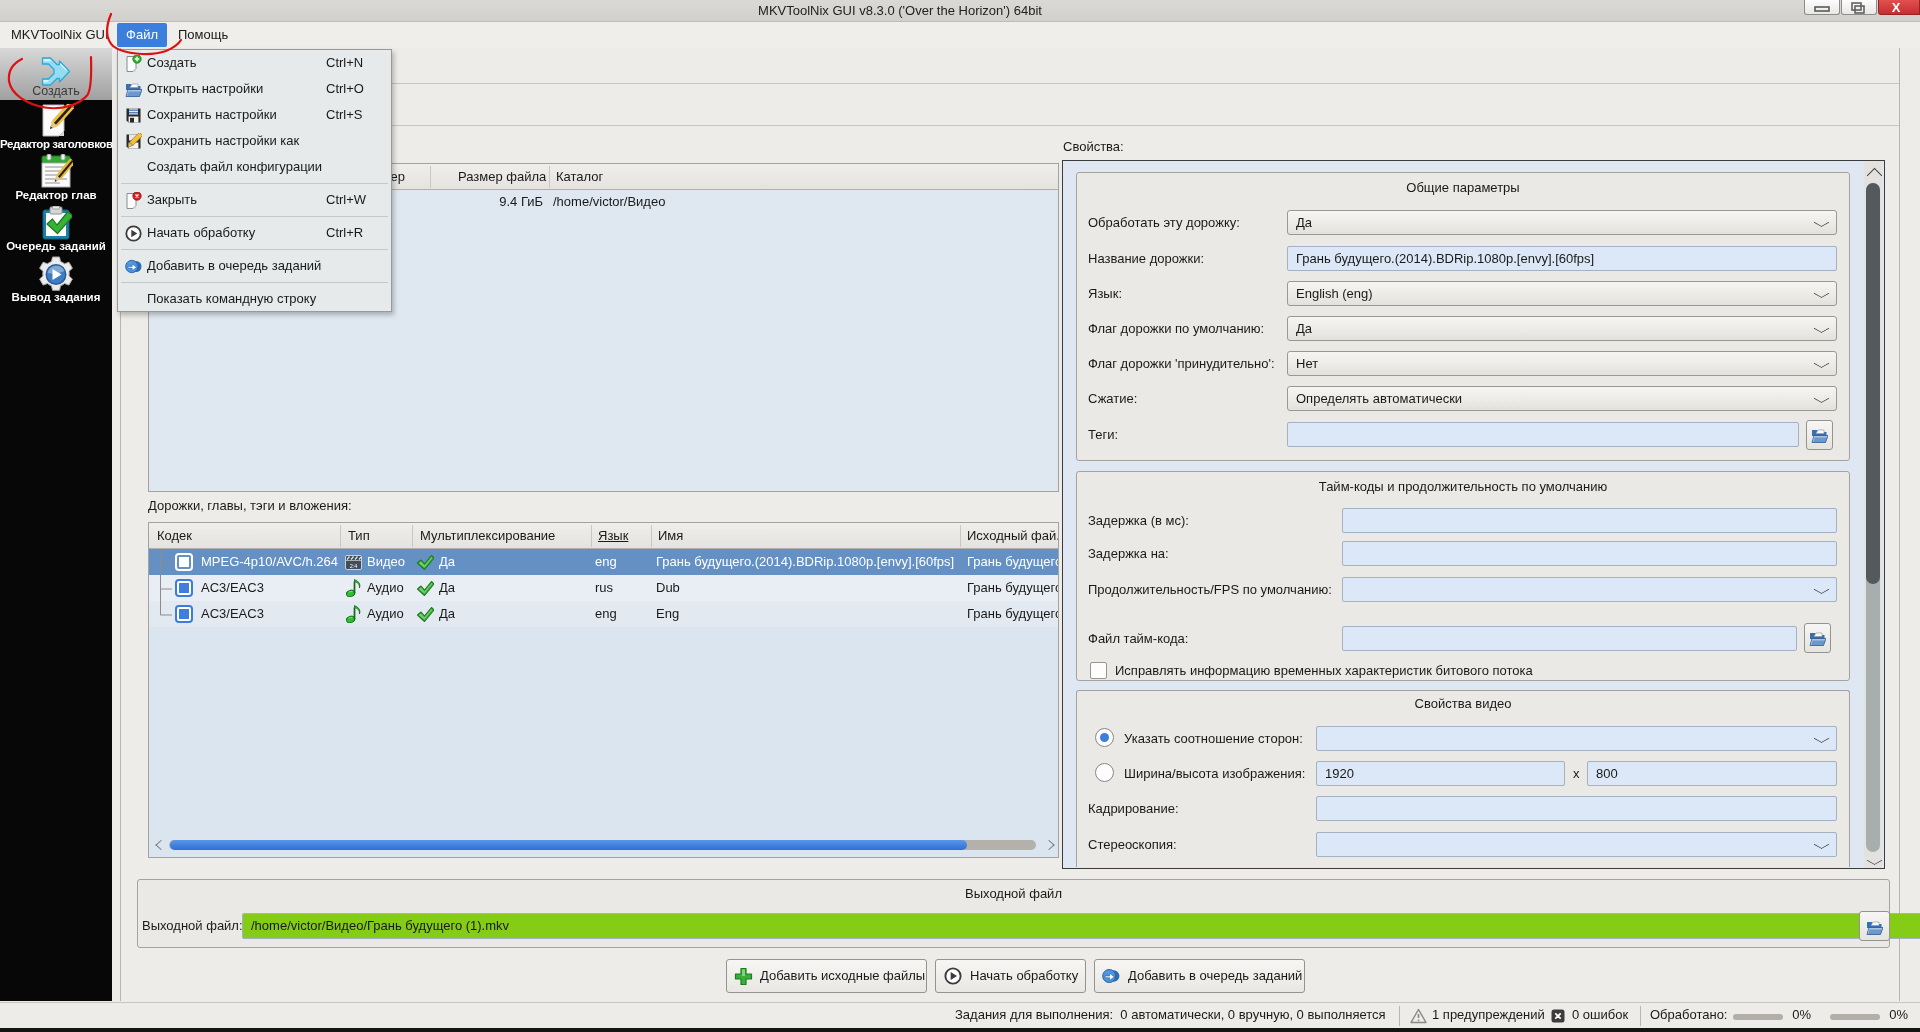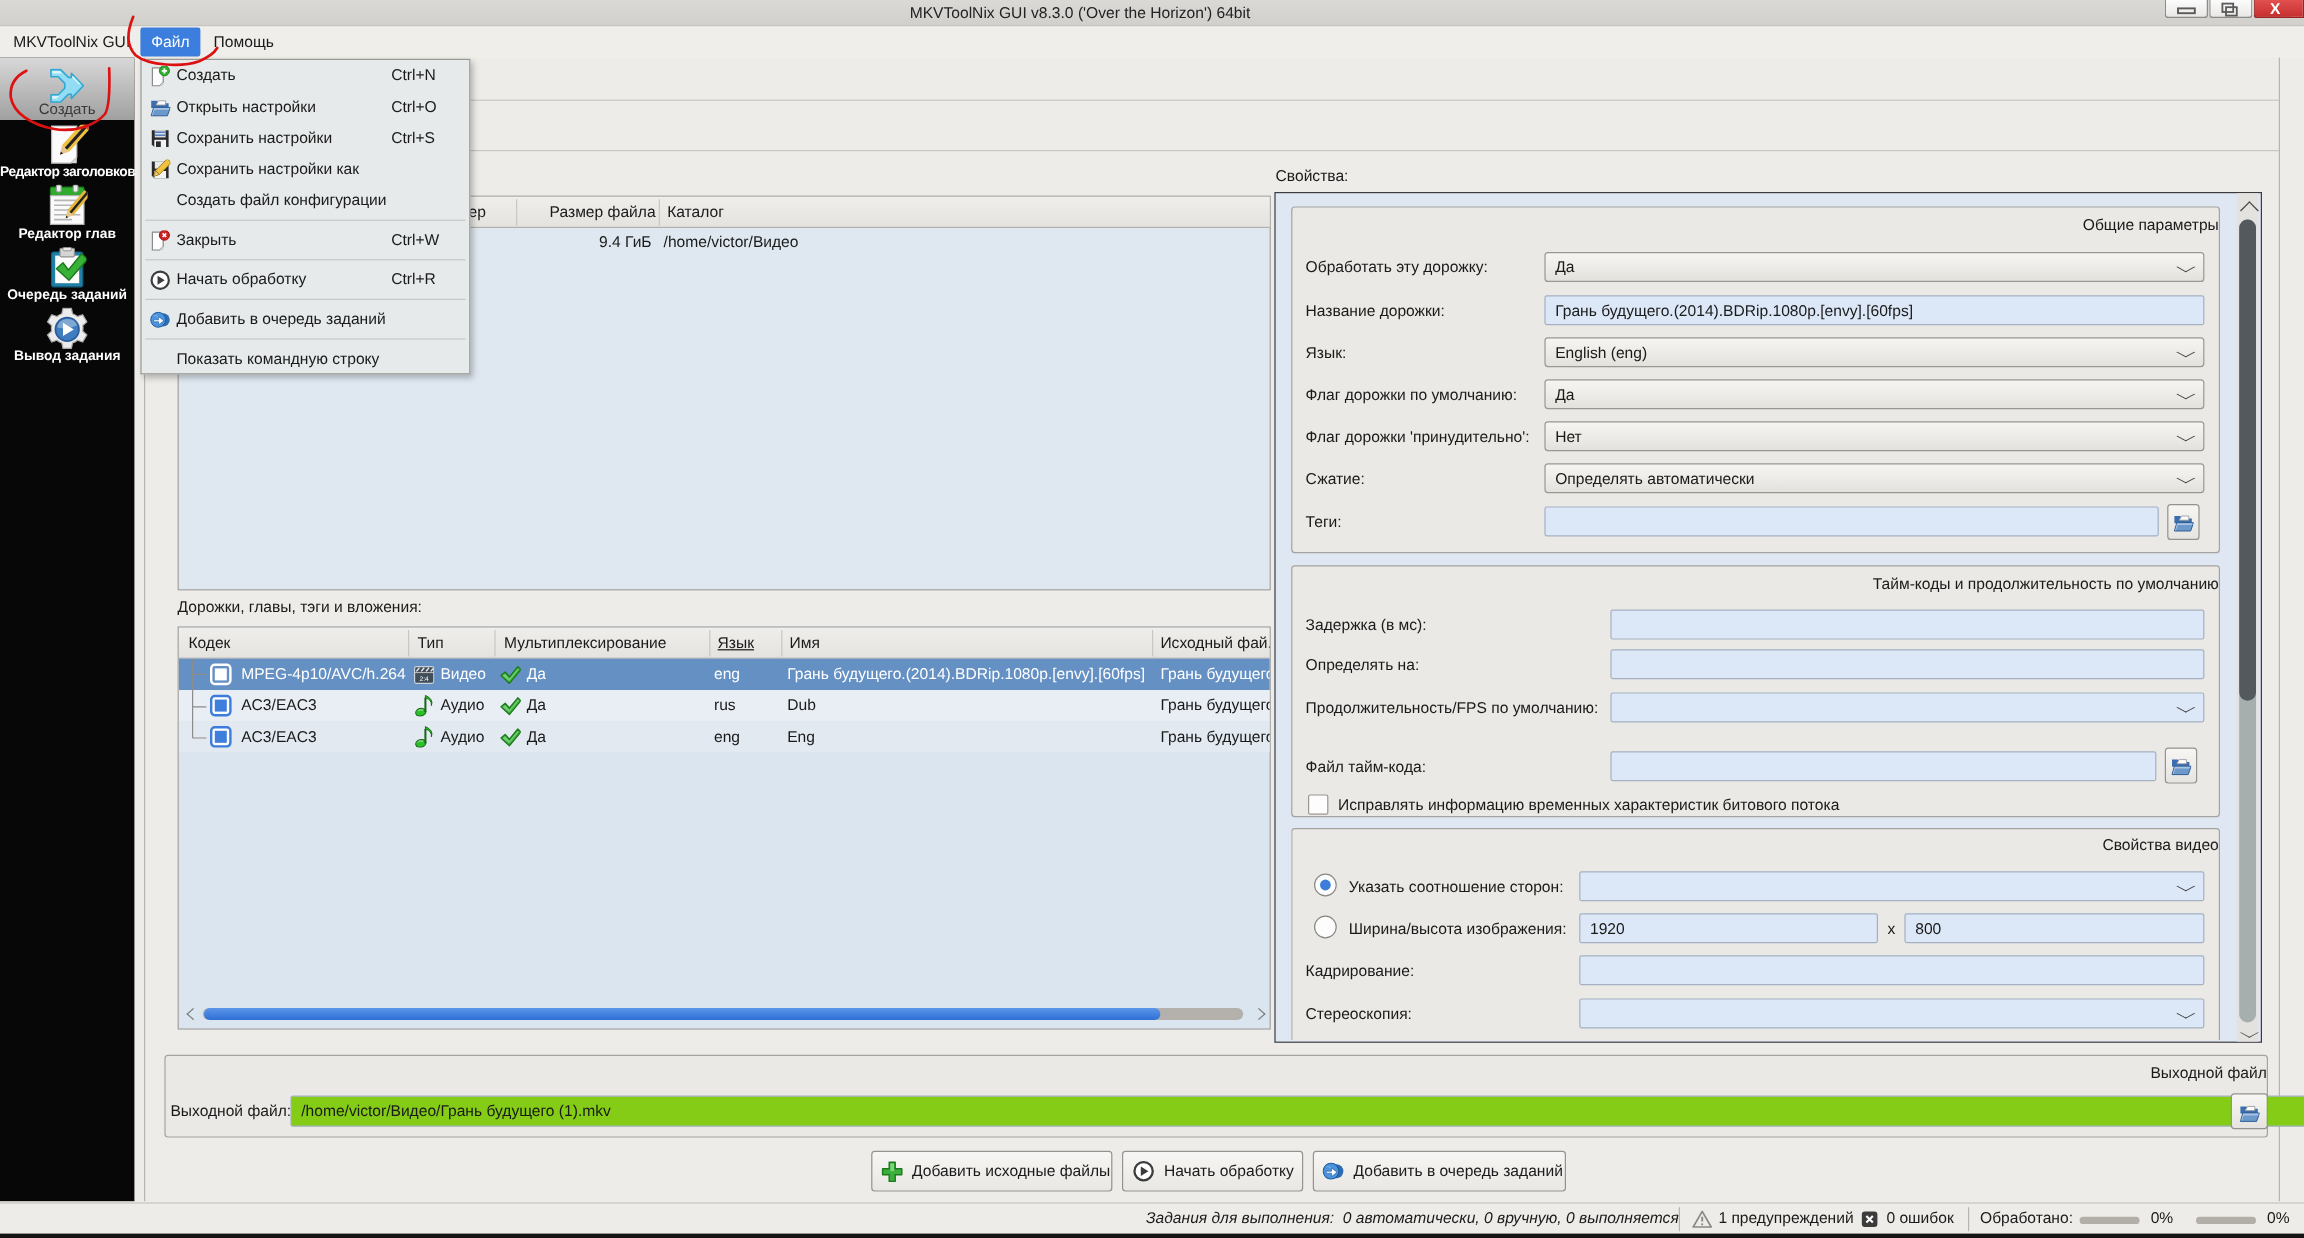--- a/index.html
+++ b/index.html
@@ -28,21 +28,21 @@
 .hline { position:absolute; height:1px; background:#c9c6c2; }
 
 
 .tbl { position:absolute; border:1px solid #a5a3a0; }
 .thead { position:absolute; left:0; top:0; right:0; height:26px; background:linear-gradient(#efeeeb,#e5e3df); border-bottom:1px solid #b2b0ac; }
 .hsep { position:absolute; top:2px; width:1px; height:22px; background:#c9c7c3; }
 
 
 #rpanel { left:1062px; top:160px; width:823px; height:709px; border:1px solid #3c3c3c; background:#dfe7f3; overflow:hidden; }
 .group { position:absolute; background:#ebe9e5; border:1px solid #a5a3a0; border-radius:3px; }
-.gtitle { position:absolute; width:100%; text-align:right; }
+.gtitle { position:absolute; width:100%; text-align:center; }
 
 .combo { position:absolute; height:25px; background:linear-gradient(#f6f5f2,#eceae6 60%,#e3e1dc); border:1px solid #9a9894; border-radius:3px; line-height:23px; padding-left:8px; }
 .combo.blue, .input { position:absolute; height:25px; background:#dce8f7; border:1px solid #a3b1c2; border-radius:2px; line-height:23px; padding-left:8px; }
 .chev { position:absolute; width:11px; height:11px; border-right:1.6px solid #3a3a3a; border-bottom:1.6px solid #3a3a3a; transform:scaleY(0.55) rotate(45deg); }
 .fbtn { position:absolute; width:27px; height:30px; background:linear-gradient(#f7f6f4,#e6e4e0); border:1px solid #95938e; border-radius:3px; }
 .radio { position:absolute; width:19px; height:19px; border-radius:50%; background:#fdfdfd; border:1px solid #8a8886; }
 .cb { position:absolute; width:17px; height:17px; background:#fdfdfd; border:1px solid #98968f; border-radius:2px; }
 
 .pushbtn { position:absolute; height:34px; background:linear-gradient(#f7f6f4,#e9e7e3); border:1px solid #95938e; border-radius:3px; }
 
@@ -264,21 +264,21 @@
       <path d="M1,15.5 l2,-7 h14 l-2.5,7 z" fill="#6b99cc" stroke="#2d5a93" stroke-width="0.8"></path>
       <path d="M1.6,15 l1.7,-6 h12.9 l-0.5,1.5 h-12 l-1.4,4.5 z" fill="#a9c4e2"></path>
     </svg>
   </div>
 
 <div class="group" style="left:1076px;top:471px;width:774px;height:210px;">
   <div class="gtitle" style="top:7px;">Тайм-коды и продолжительность по умолчанию</div>
 </div>
 <div class="lbl" style="left:1088px;top:508px;line-height:25px;">Задержка (в мс):</div>
 <div class="input" style="left:1342px;top:508px;width:495px;"></div>
-<div class="lbl" style="left:1088px;top:541px;line-height:25px;">Определять на:</div>
+<div class="lbl" style="left:1088px;top:541px;line-height:25px;">Задержка на:</div>
 <div class="input" style="left:1342px;top:541px;width:495px;"></div>
 <div class="lbl" style="left:1088px;top:577px;line-height:25px;">Продолжительность/FPS по умолчанию:</div>
 <div class="combo blue" style="left:1342px;top:577px;width:495px;"></div>
 <div class="chev" style="left:1816px;top:584px;"></div>
 <div class="lbl" style="left:1088px;top:626px;line-height:25px;">Файл тайм-кода:</div>
 <div class="input" style="left:1342px;top:626px;width:455px;"></div>
 <div class="fbtn" style="left:1804px;top:623px;">
     <svg style="position:absolute;left:4px;top:6px;width:17px;height:17px;" viewBox="0 0 17 17">
       <path d="M1,3 h5 l1.5,2 h8 v4 h-14.5 z" fill="#3a6eae"></path>
       <path d="M5,6.5 h8 v-3.5 h-6 z" fill="#fdfdfd" stroke="#999" stroke-width="0.7"></path>
@@ -343,21 +343,21 @@
 <div class="pushbtn" style="left:1094px;top:959px;width:211px;"></div>
 <div class="lbl" style="left:1128px;top:959px;line-height:34px;">Добавить в очередь заданий</div>
 <svg class="abs" style="left:1102px;top:967px;width:18px;height:18px;" viewBox="0 0 17 17">
   <circle cx="11" cy="8.5" r="5.5" fill="#2e6db4"></circle>
   <circle cx="6.8" cy="8.5" r="6.2" fill="#4c94dd" stroke="#1d5a9e" stroke-width="0.8"></circle>
   <path d="M8.3,8.5 a5,5 0 0 0 -7,-3.5 a6,6 0 0 1 7,3.5" fill="#a6cdf2"></path>
   <path d="M3,8.5 h4.2 v-2.6 l4.3,3.4 -4.3,3.4 v-2.6 h-4.2 z" fill="#fff" stroke="#1d5a9e" stroke-width="0.5"></path>
 </svg>
 
 <div class="hline" style="left:0;top:1002px;width:1920px;background:#c6c4c0;"></div>
-<div class="lbl" style="left:955px;top:1002px;line-height:26px;font-style:italic;">Задания для выполнения:&nbsp;&nbsp;0 автоматически, 0 вручную, 0 выполняется</div>
+<div class="lbl" style="left:955px;top:1002px;line-height:26px;">Задания для выполнения:&nbsp;&nbsp;0 автоматически, 0 вручную, 0 выполняется</div>
 <div class="vline" style="left:1399px;top:1006px;height:20px;"></div>
 <svg class="abs" style="left:1410px;top:1008px;width:17px;height:16px;" viewBox="0 0 17 16">
   <path d="M8.5,1.5 L16,14.5 H1 Z" fill="none" stroke="#8a8886" stroke-width="1.4" stroke-linejoin="round"></path>
   <path d="M8.5,6 v4" stroke="#8a8886" stroke-width="1.6"></path>
   <circle cx="8.5" cy="12.3" r="0.9" fill="#8a8886"></circle>
 </svg>
 <div class="lbl" style="left:1432px;top:1002px;line-height:26px;">1 предупреждений</div>
 <svg class="abs" style="left:1551px;top:1009px;width:14px;height:14px;" viewBox="0 0 14 14">
   <rect x="0.5" y="0.5" width="13" height="13" rx="2.5" fill="#3c3c3c"></rect>
   <path d="M4.3,4.3 l5.4,5.4 M9.7,4.3 l-5.4,5.4" stroke="#fff" stroke-width="1.8"></path>

